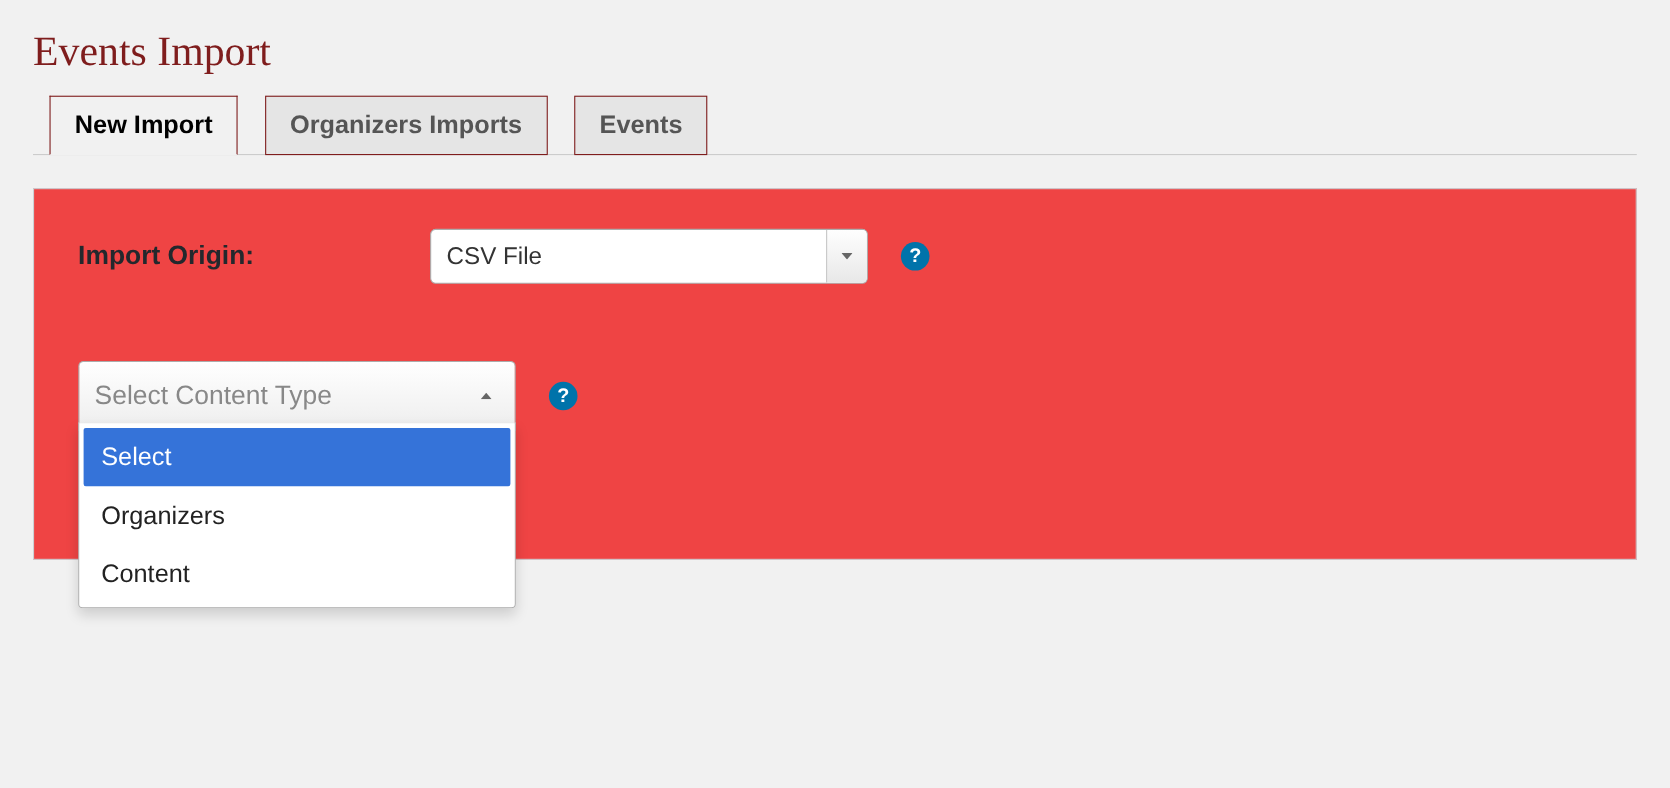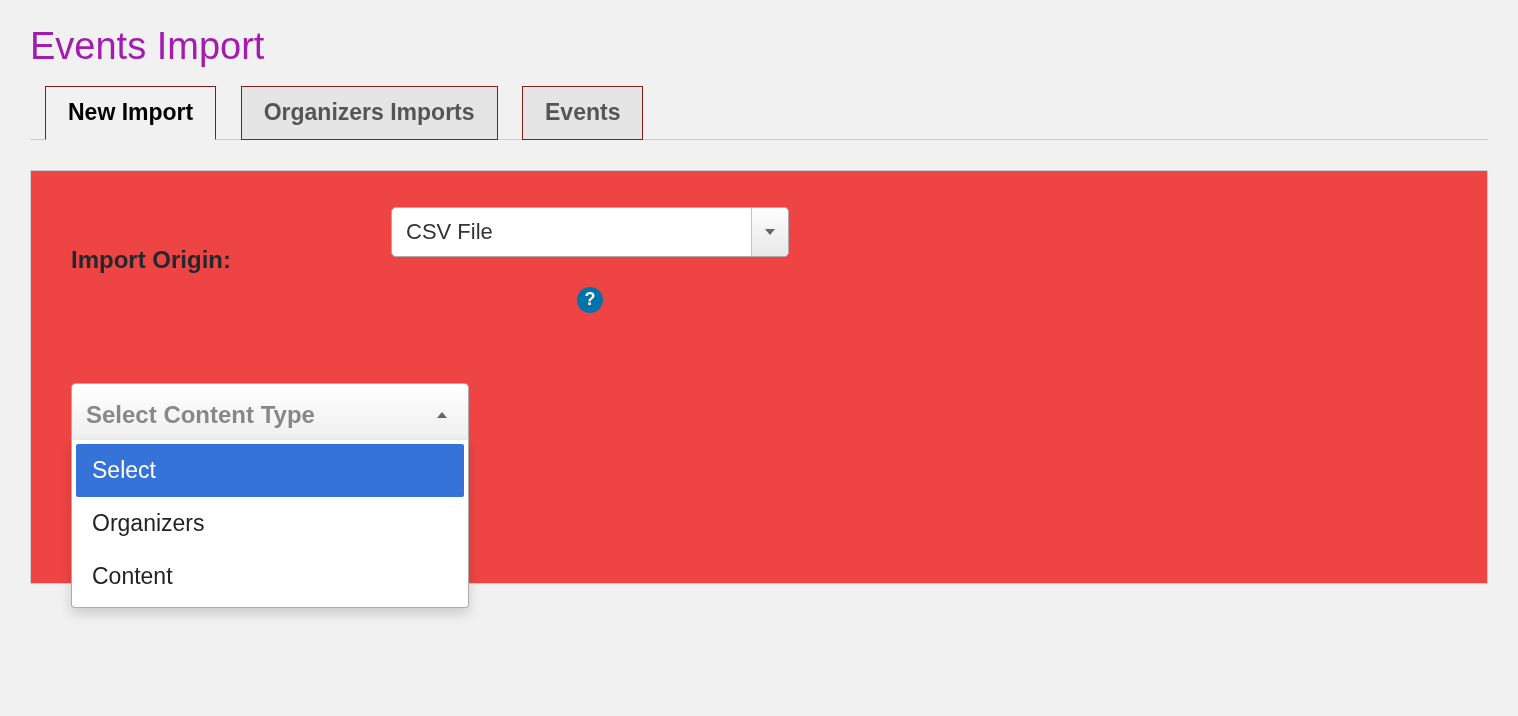--- a/index.html
+++ b/index.html
@@ -11,21 +11,22 @@
     width: 1518px;
     height: 716px;
   }
   .wrap {
     padding: 20px 30px;
   }
   h1.page-title {
     font-size: 38px;
     font-weight: 500;
     margin: 5px 0 18px 0;
-    color: #a21caf;
+    color: #7f1d1d;
+    font-family: Liberation Serif, serif;
   }
 
   
   .nav-tab-wrapper {
     border-bottom: 1px solid #ccc;
     padding-left: 15px;
     margin: 0 0 30px 0;
   }
   .nav-tab {
     display: inline-block;
@@ -65,21 +66,20 @@
     flex: 0 0 320px;
     font-size: 24px;
     font-weight: 700;
     color: #23282d;
   }
   .form-field {
     display: flex;
     align-items: center;
     gap: 30px;
     position: relative;
-    flex-direction: column;
   }
 
   
   .select-closed {
     display: flex;
     align-items: stretch;
     width: 398px;
     height: 50px;
     border: 1px solid #acacac;
     border-radius: 5px;
@@ -116,21 +116,20 @@
     width: 398px;
     height: 64px;
     border: 1px solid #acacac;
     border-bottom: none;
     border-top-left-radius: 5px;
     border-top-right-radius: 5px;
     background: linear-gradient(#ffffff, #ededed);
     box-sizing: border-box;
     padding: 0 14px;
     justify-content: space-between;
-    font-weight: bold;
   }
   .select-open .select-placeholder {
     flex: 1;
     font-size: 24px;
     color: #888;
   }
   .select-open .select-arrow {
     width: 24px;
     display: flex;
     align-items: center;

